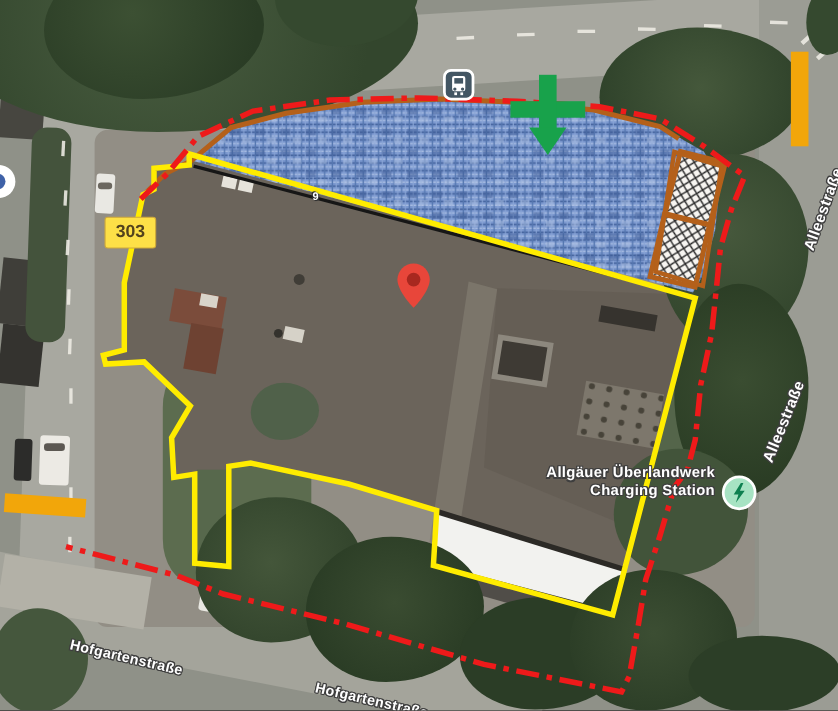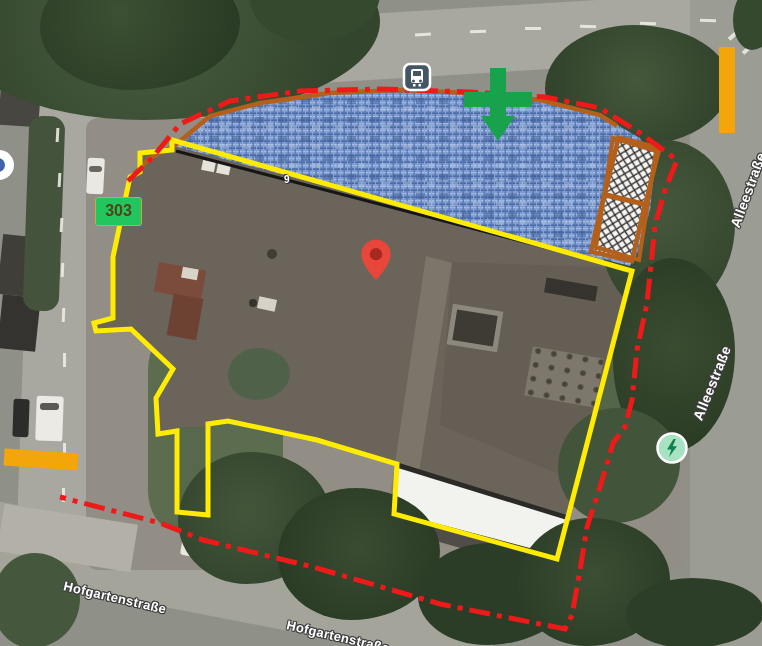--- a/index.html
+++ b/index.html
@@ -6,21 +6,21 @@
   .stage{position:relative;width:762px;height:646px;overflow:hidden;background:#8f9188;font-family:"Liberation Sans",sans-serif;}
   .abs{position:absolute;}
   
   .road{background:#a8a8a0;}
   .blob{border-radius:48% 52% 55% 45% / 52% 48% 52% 48%;}
   .dash{background:#eceae2;opacity:.9;}
   
   .mlabel{position:absolute;color:#fff;font-size:14px;font-weight:700;letter-spacing:.3px;white-space:nowrap;
     text-shadow:-1px -1px 0 #3f3f3f,1px -1px 0 #3f3f3f,-1px 1px 0 #3f3f3f,1px 1px 0 #3f3f3f,0 -1px 0 #3f3f3f,0 1px 0 #3f3f3f,-1px 0 0 #3f3f3f,1px 0 0 #3f3f3f;}
   .poi-label{font-size:13.5px;line-height:16px;text-align:right;font-weight:700;}
-  .badge303{position:absolute;left:95px;top:197px;width:45px;height:27px;background:#22c55e;border:1px solid #cfa93a;border-radius:3px;
+  .badge303{position:absolute;left:95px;top:197px;width:45px;height:27px;background:#fde047;border:1px solid #cfa93a;border-radius:3px;
     color:#53431d;font-size:16px;font-weight:700;text-align:center;line-height:26px;}
   .num9{position:absolute;left:284px;top:174px;color:#fff;font-size:10px;font-weight:700;text-shadow:0 0 2px #333,1px 1px 0 #333,-1px -1px 0 #333;}
   
   .veh{position:absolute;border-radius:3px;}
   .amber{background:#f2a60a;}
   svg{display:block;}
 </style>
 </head>
 <body>
 
@@ -173,20 +173,24 @@
   </svg>
 
   <div class="badge303">303</div>
   <div class="num9">9</div>
 
   <div class="mlabel" style="left:693px;top:182px;width:110px;text-align:center;transform:rotate(-70deg);">Alleestraße</div>
   <div class="mlabel" style="left:657px;top:375px;width:110px;text-align:center;transform:rotate(-68deg);">Alleestraße</div>
   <div class="mlabel" style="left:35px;top:590px;width:160px;text-align:center;font-size:13px;transform:rotate(13deg);">Hofgartenstraße</div>
   <div class="mlabel" style="left:258px;top:629px;width:160px;text-align:center;font-size:13px;transform:rotate(13deg);">Hofgartenstraße</div>
 
+  <div class="mlabel poi-label" style="left:430px;top:422px;width:220px;">
+    <div>Allgäuer Überlandwerk</div>
+    <div>Charging Station</div>
+  </div>
 
   <svg class="abs" style="left:402px;top:62px;" width="30" height="30" viewBox="0 0 30 30">
     <rect x="2" y="2" width="26" height="26" rx="6" fill="#435663" stroke="#fff" stroke-width="2.5"></rect>
     <rect x="9" y="7" width="12" height="14" rx="2" fill="#fff"></rect>
     <rect x="11" y="9" width="8" height="5" fill="#435663"></rect>
     <circle cx="11.5" cy="19" r="1.5" fill="#435663"></circle>
     <circle cx="18.5" cy="19" r="1.5" fill="#435663"></circle>
     <rect x="11" y="22" width="2.5" height="2.5" fill="#fff"></rect>
     <rect x="16.5" y="22" width="2.5" height="2.5" fill="#fff"></rect>
   </svg>

